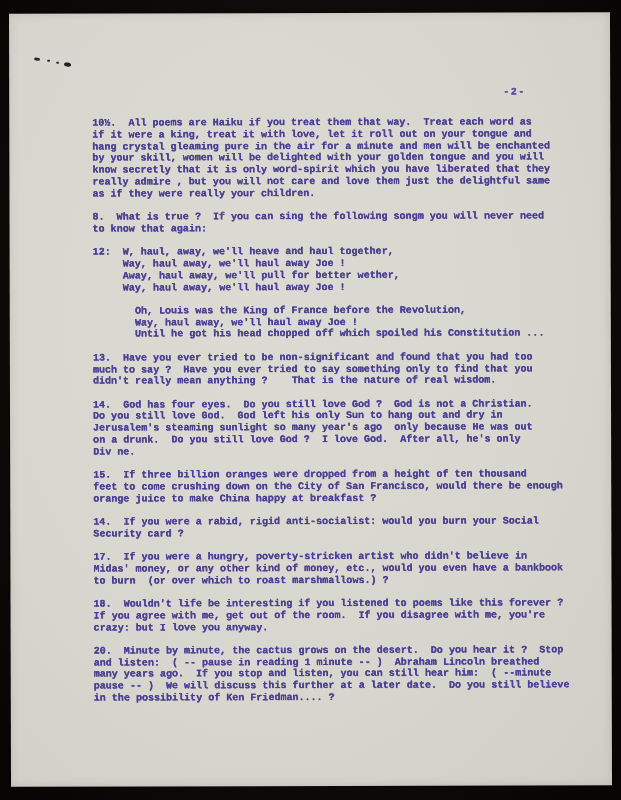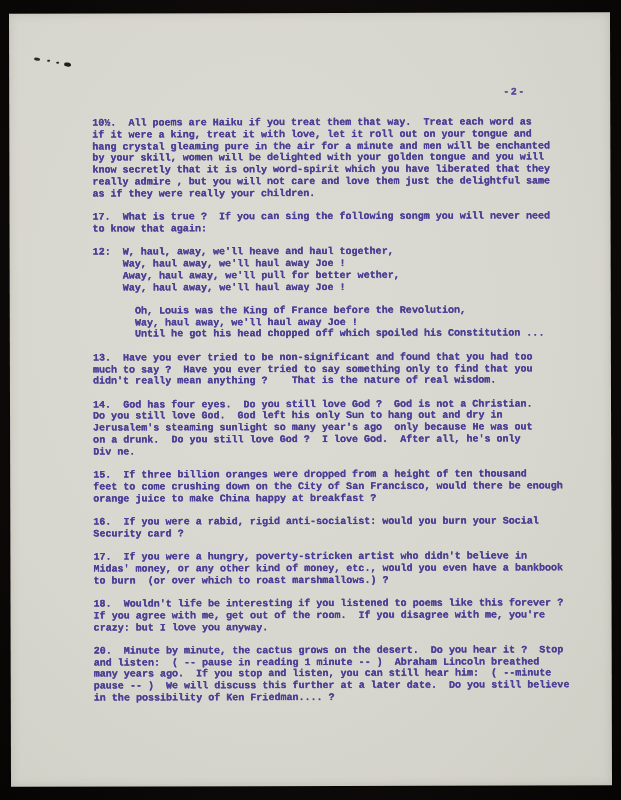--- a/index.html
+++ b/index.html
@@ -84,41 +84,41 @@
   <div class="page-number ink">-2-</div>
 
   <div class="text-body ink">
     <p class="para">10½.  All poems are Haiku if you treat them that way.  Treat each word as
 if it were a king, treat it with love, let it roll out on your tongue and
 hang crystal gleaming pure in the air for a minute and men will be enchanted
 by your skill, women will be delighted with your golden tongue and you will
 know secretly that it is only word-spirit which you have liberated that they
 really admire , but you will not care and love them just the delightful same
 as if they were really your children.</p>
-    <p class="para">17.  What is true ?  If you can sing the following songm you will never need
+    <p class="para">8.  What is true ?  If you can sing the following songm you will never need
 to know that again:</p>
     <p class="para">12:  W, haul, away, we'll heave and haul together,
      Way, haul away, we'll haul away Joe !
      Away, haul away, we'll pull for better wether,
      Way, haul away, we'll haul away Joe !</p>
     <p class="para">       Oh, Louis was the King of France before the Revolution,
        Way, haul away, we'll haul away Joe !
        Until he got his head chopped off which spoiled his Constitution ...</p>
     <p class="para">13.  Have you ever tried to be non-significant and found that you had too
 much to say ?  Have you ever tried to say something only to find that you
 didn't really mean anything ?    That is the nature of real wisdom.</p>
     <p class="para">14.  God has four eyes.  Do you still love God ?  God is not a Christian.
 Do you still love God.  God left his only Sun to hang out and dry in
 Jerusalem's steaming sunlight so many year's ago  only because He was out
 on a drunk.  Do you still love God ?  I love God.  After all, he's only
 Div ne.</p>
     <p class="para">15.  If three billion oranges were dropped from a height of ten thousand
 feet to come crushing down on the City of San Francisco, would there be enough
 orange juice to make China happy at breakfast ?</p>
-    <p class="para">16.  If you were a rabid, rigid anti-socialist: would you burn your Social
+    <p class="para">14.  If you were a rabid, rigid anti-socialist: would you burn your Social
 Security card ?</p>
     <p class="para">17.  If you were a hungry, poverty-stricken artist who didn't believe in
 Midas' money, or any other kind of money, etc., would you even have a bankbook
 to burn  (or over which to roast marshmallows.) ?</p>
     <p class="para">18.  Wouldn't life be interesting if you listened to poems like this forever ?
 If you agree with me, get out of the room.  If you disagree with me, you're
 crazy: but I love you anyway.</p>
     <p class="para">20.  Minute by minute, the cactus grows on the desert.  Do you hear it ?  Stop
 and listen:  ( -- pause in reading 1 minute -- )  Abraham Lincoln breathed
 many years ago.  If you stop and listen, you can still hear him:  ( --minute

